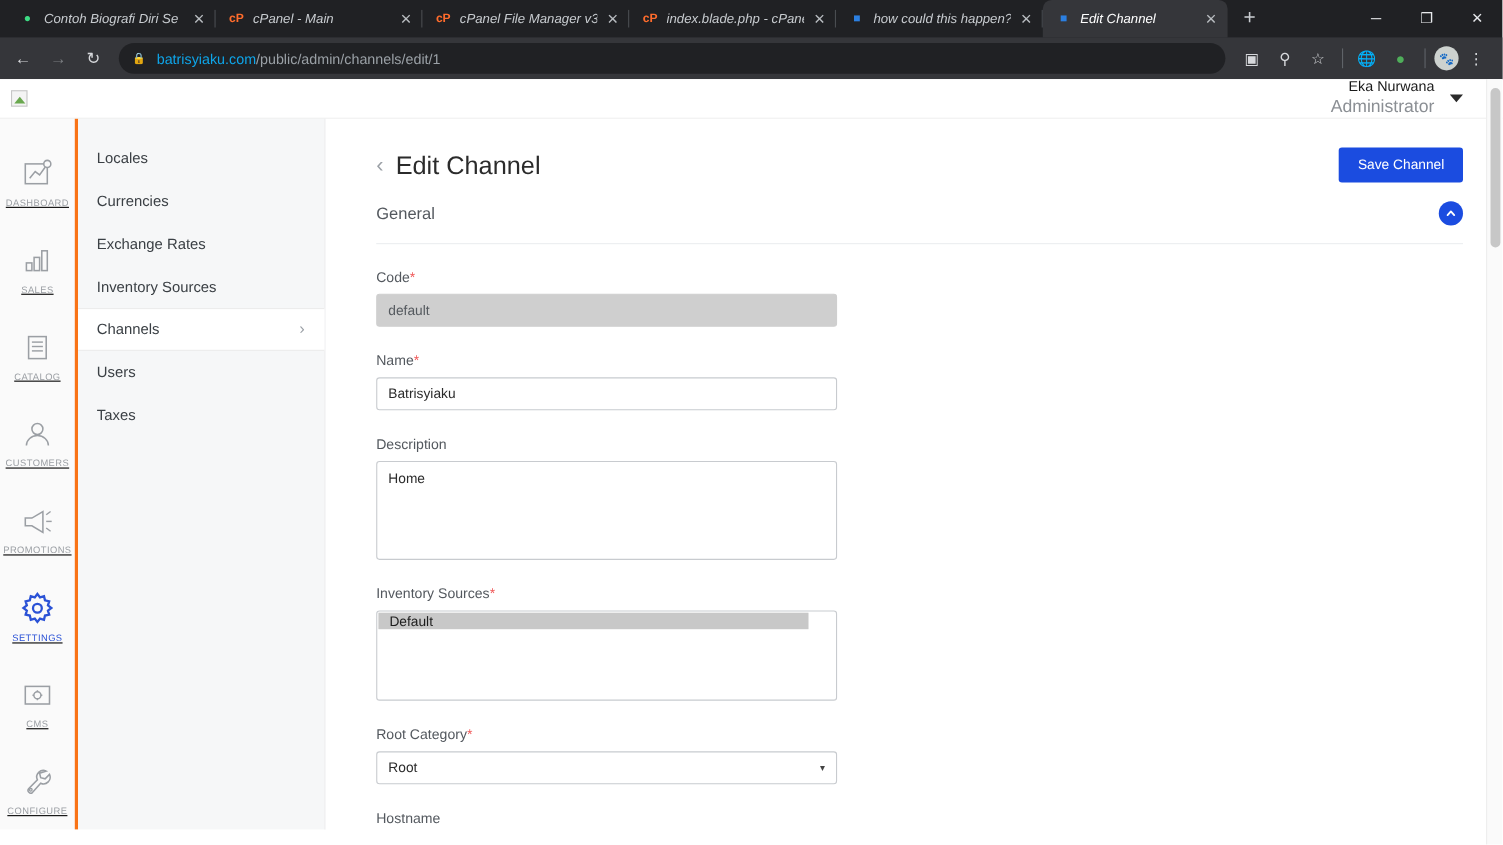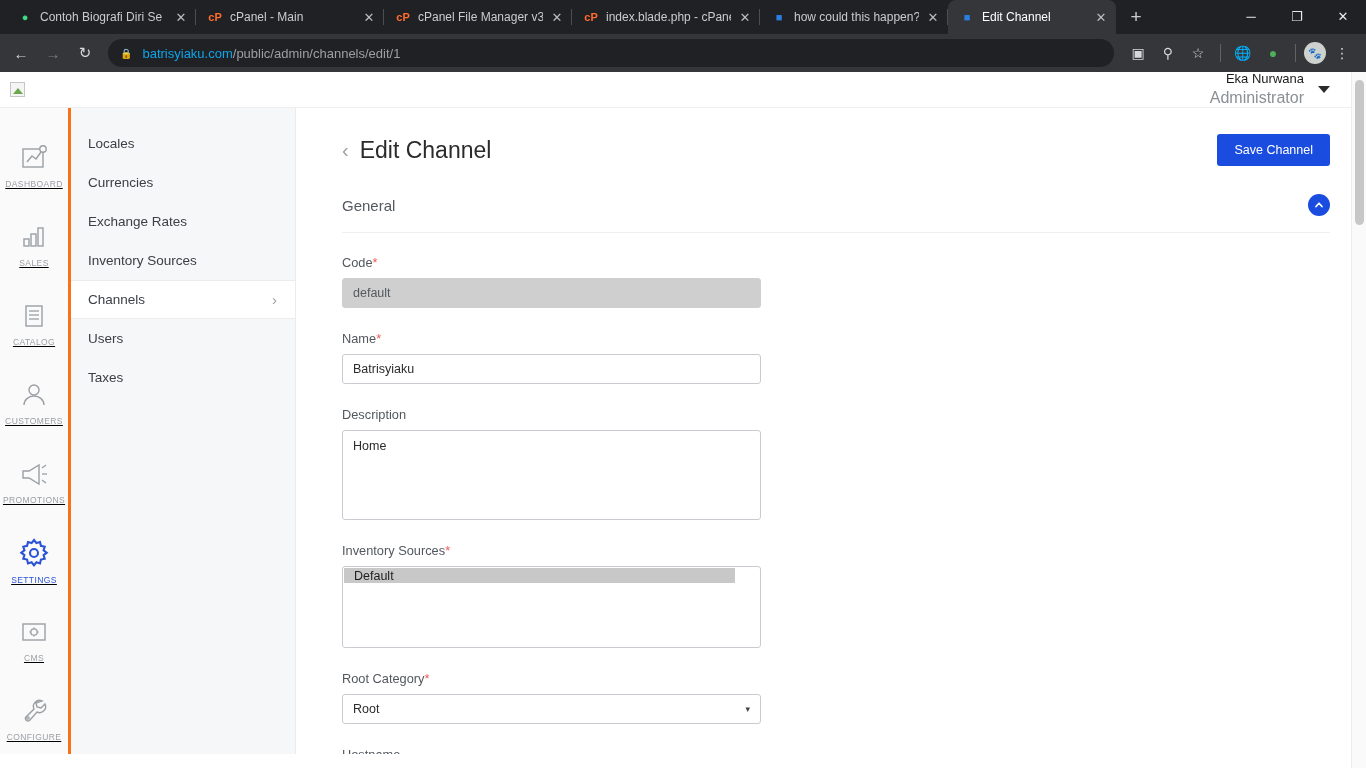--- a/index.html
+++ b/index.html
@@ -37,20 +37,21 @@
     flex: 0 0 16px;
     display: flex; align-items: center; justify-content: center;
     font-size: 11px; font-weight: bold;
   }
   .tab .tab-title {
     flex: 1 1 auto;
     white-space: nowrap;
     overflow: hidden;
     text-overflow: clip;
     font-size: 12px;
+    font-style: italic;
   }
   .tab .tab-close {
     flex: 0 0 14px;
     font-size: 13px;
     color: #b9bdc1;
     text-align: center;
     line-height: 1;
   }
   .tab.inactive::after {
     content: "";
@@ -266,21 +267,21 @@
     background: #1b4ce0;
     color: #ffffff;
     font-size: 12.5px;
     padding: 9px 17px;
     border: none;
     border-radius: 3px;
     font-family: "Liberation Sans", sans-serif;
   }
 
   .card {
-    margin-top: 28px;
+    margin-top: 17px;
     background: #ffffff;
   }
   .card-head {
     display: flex;
     align-items: center;
     padding-bottom: 16px;
     border-bottom: 1px solid #eceef0;
   }
   .card-title { font-size: 15px; color: #53585e; }
   .collapse-btn {

